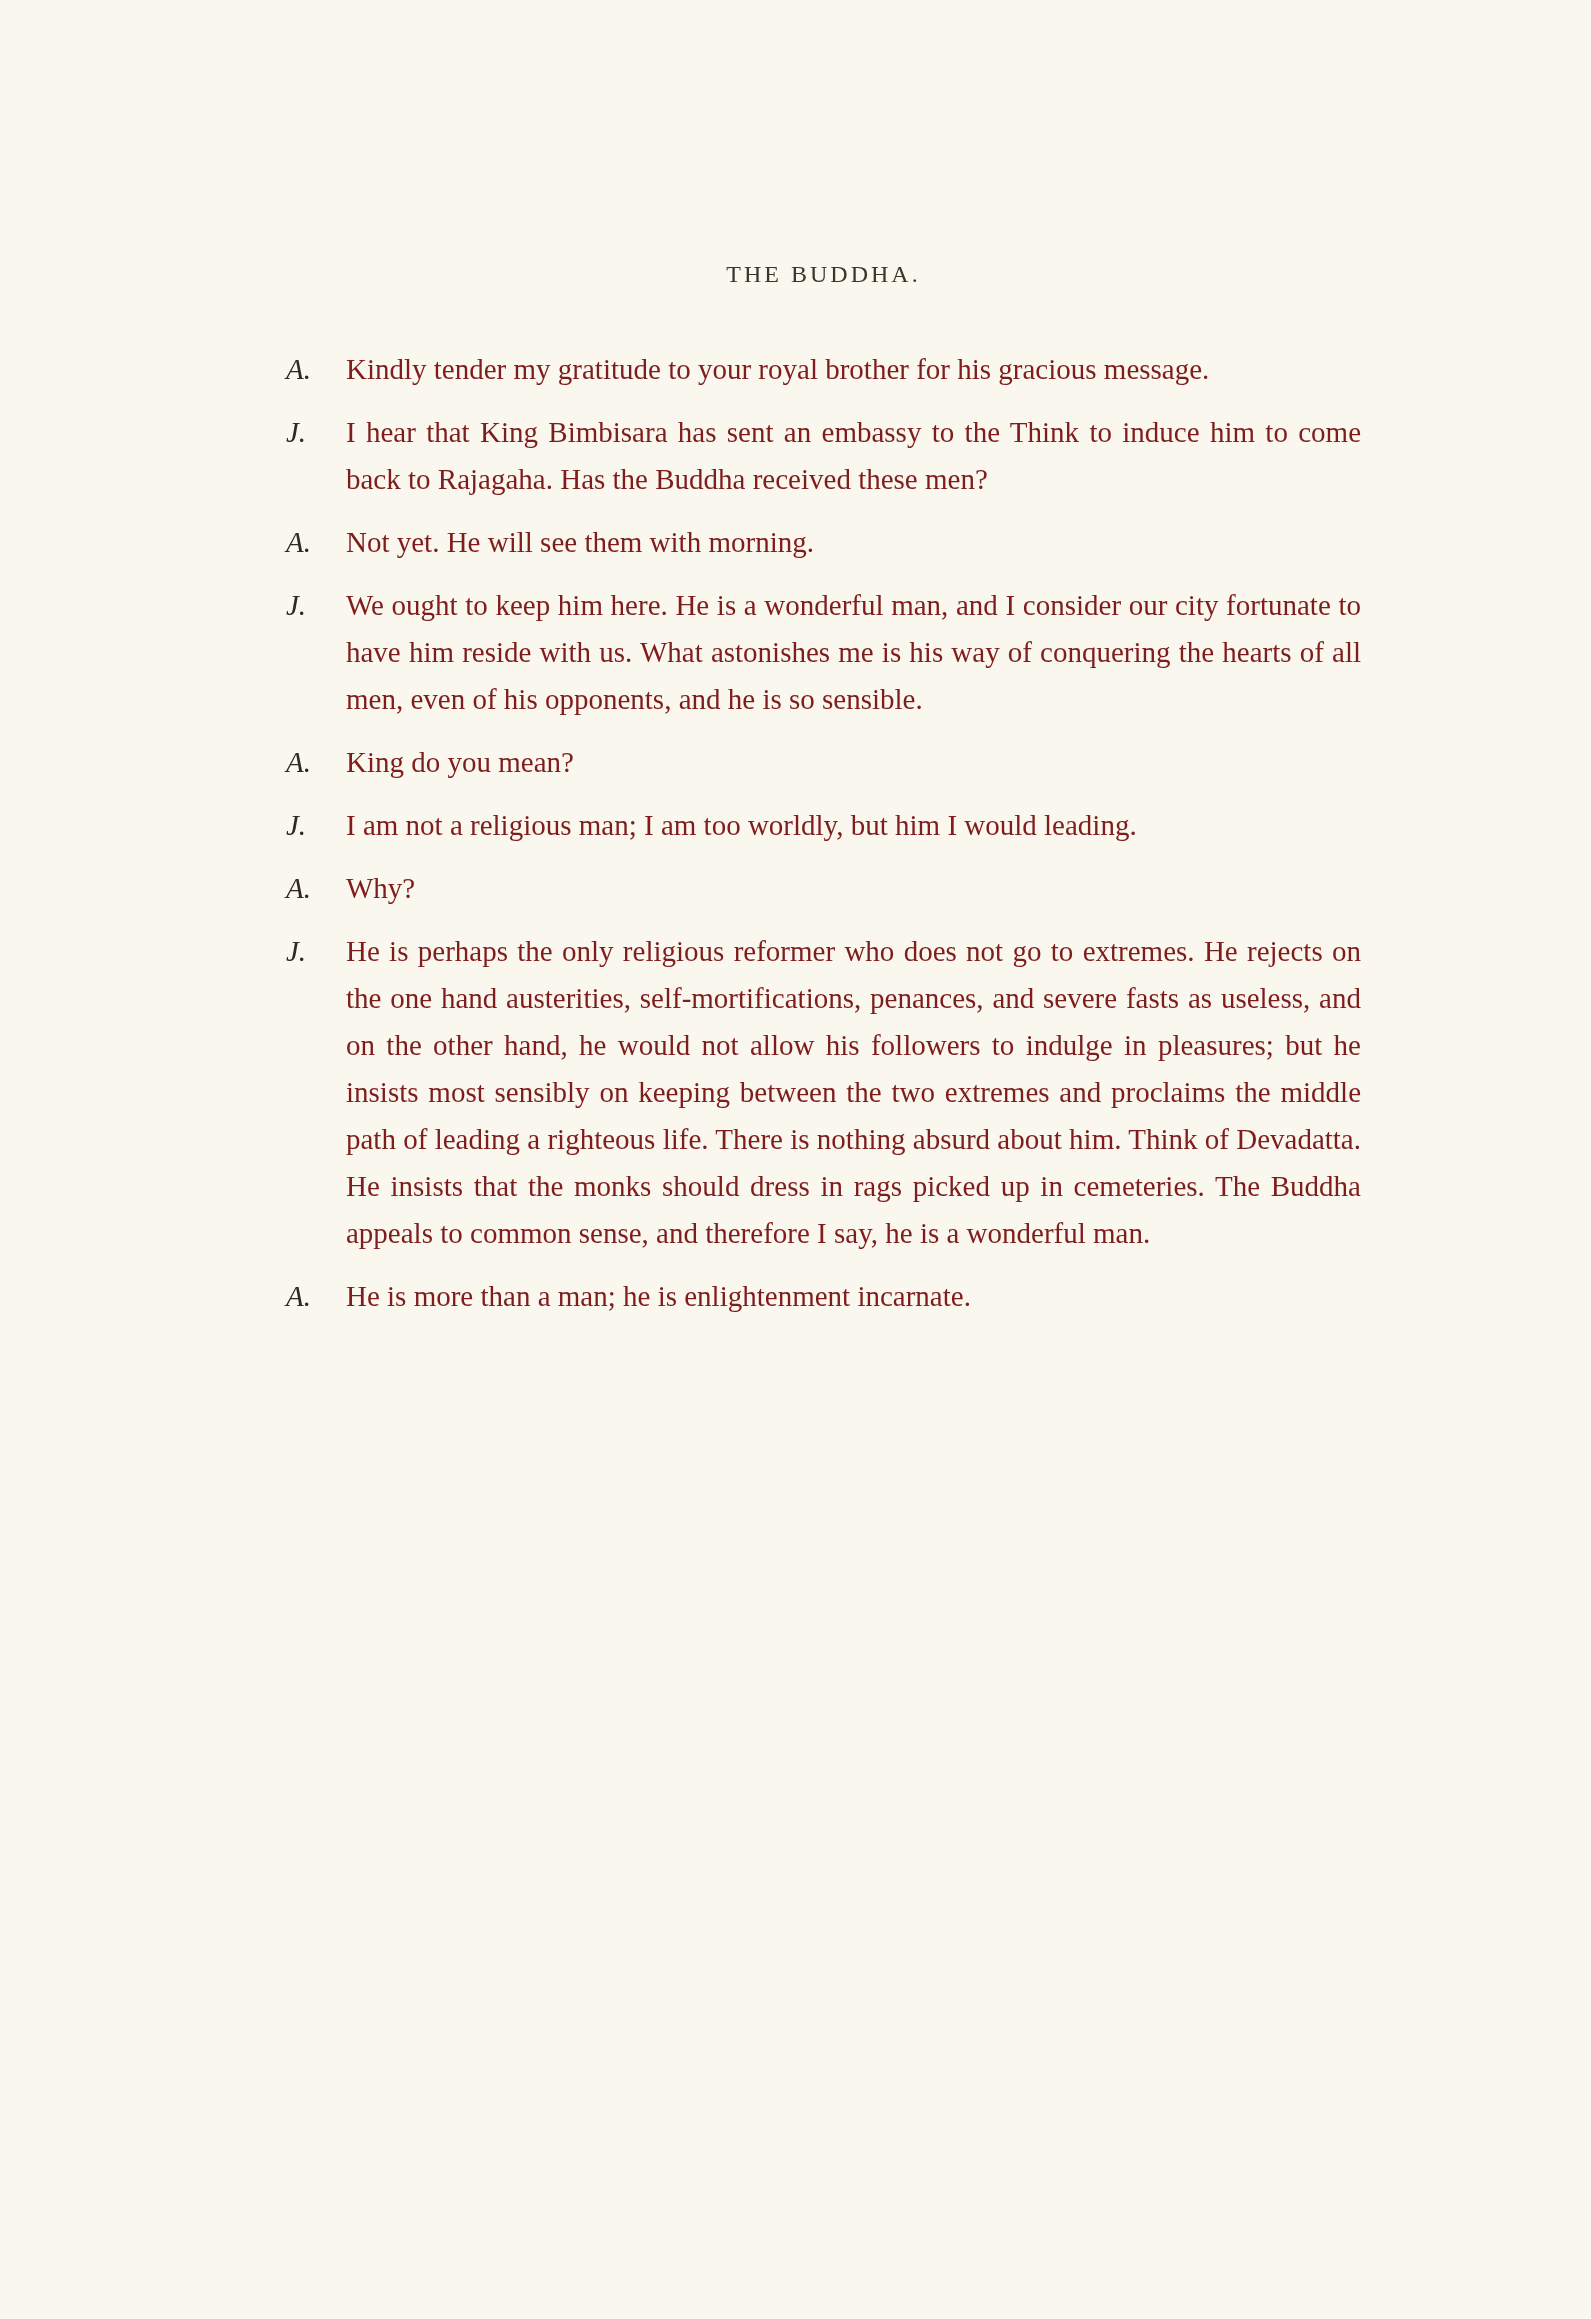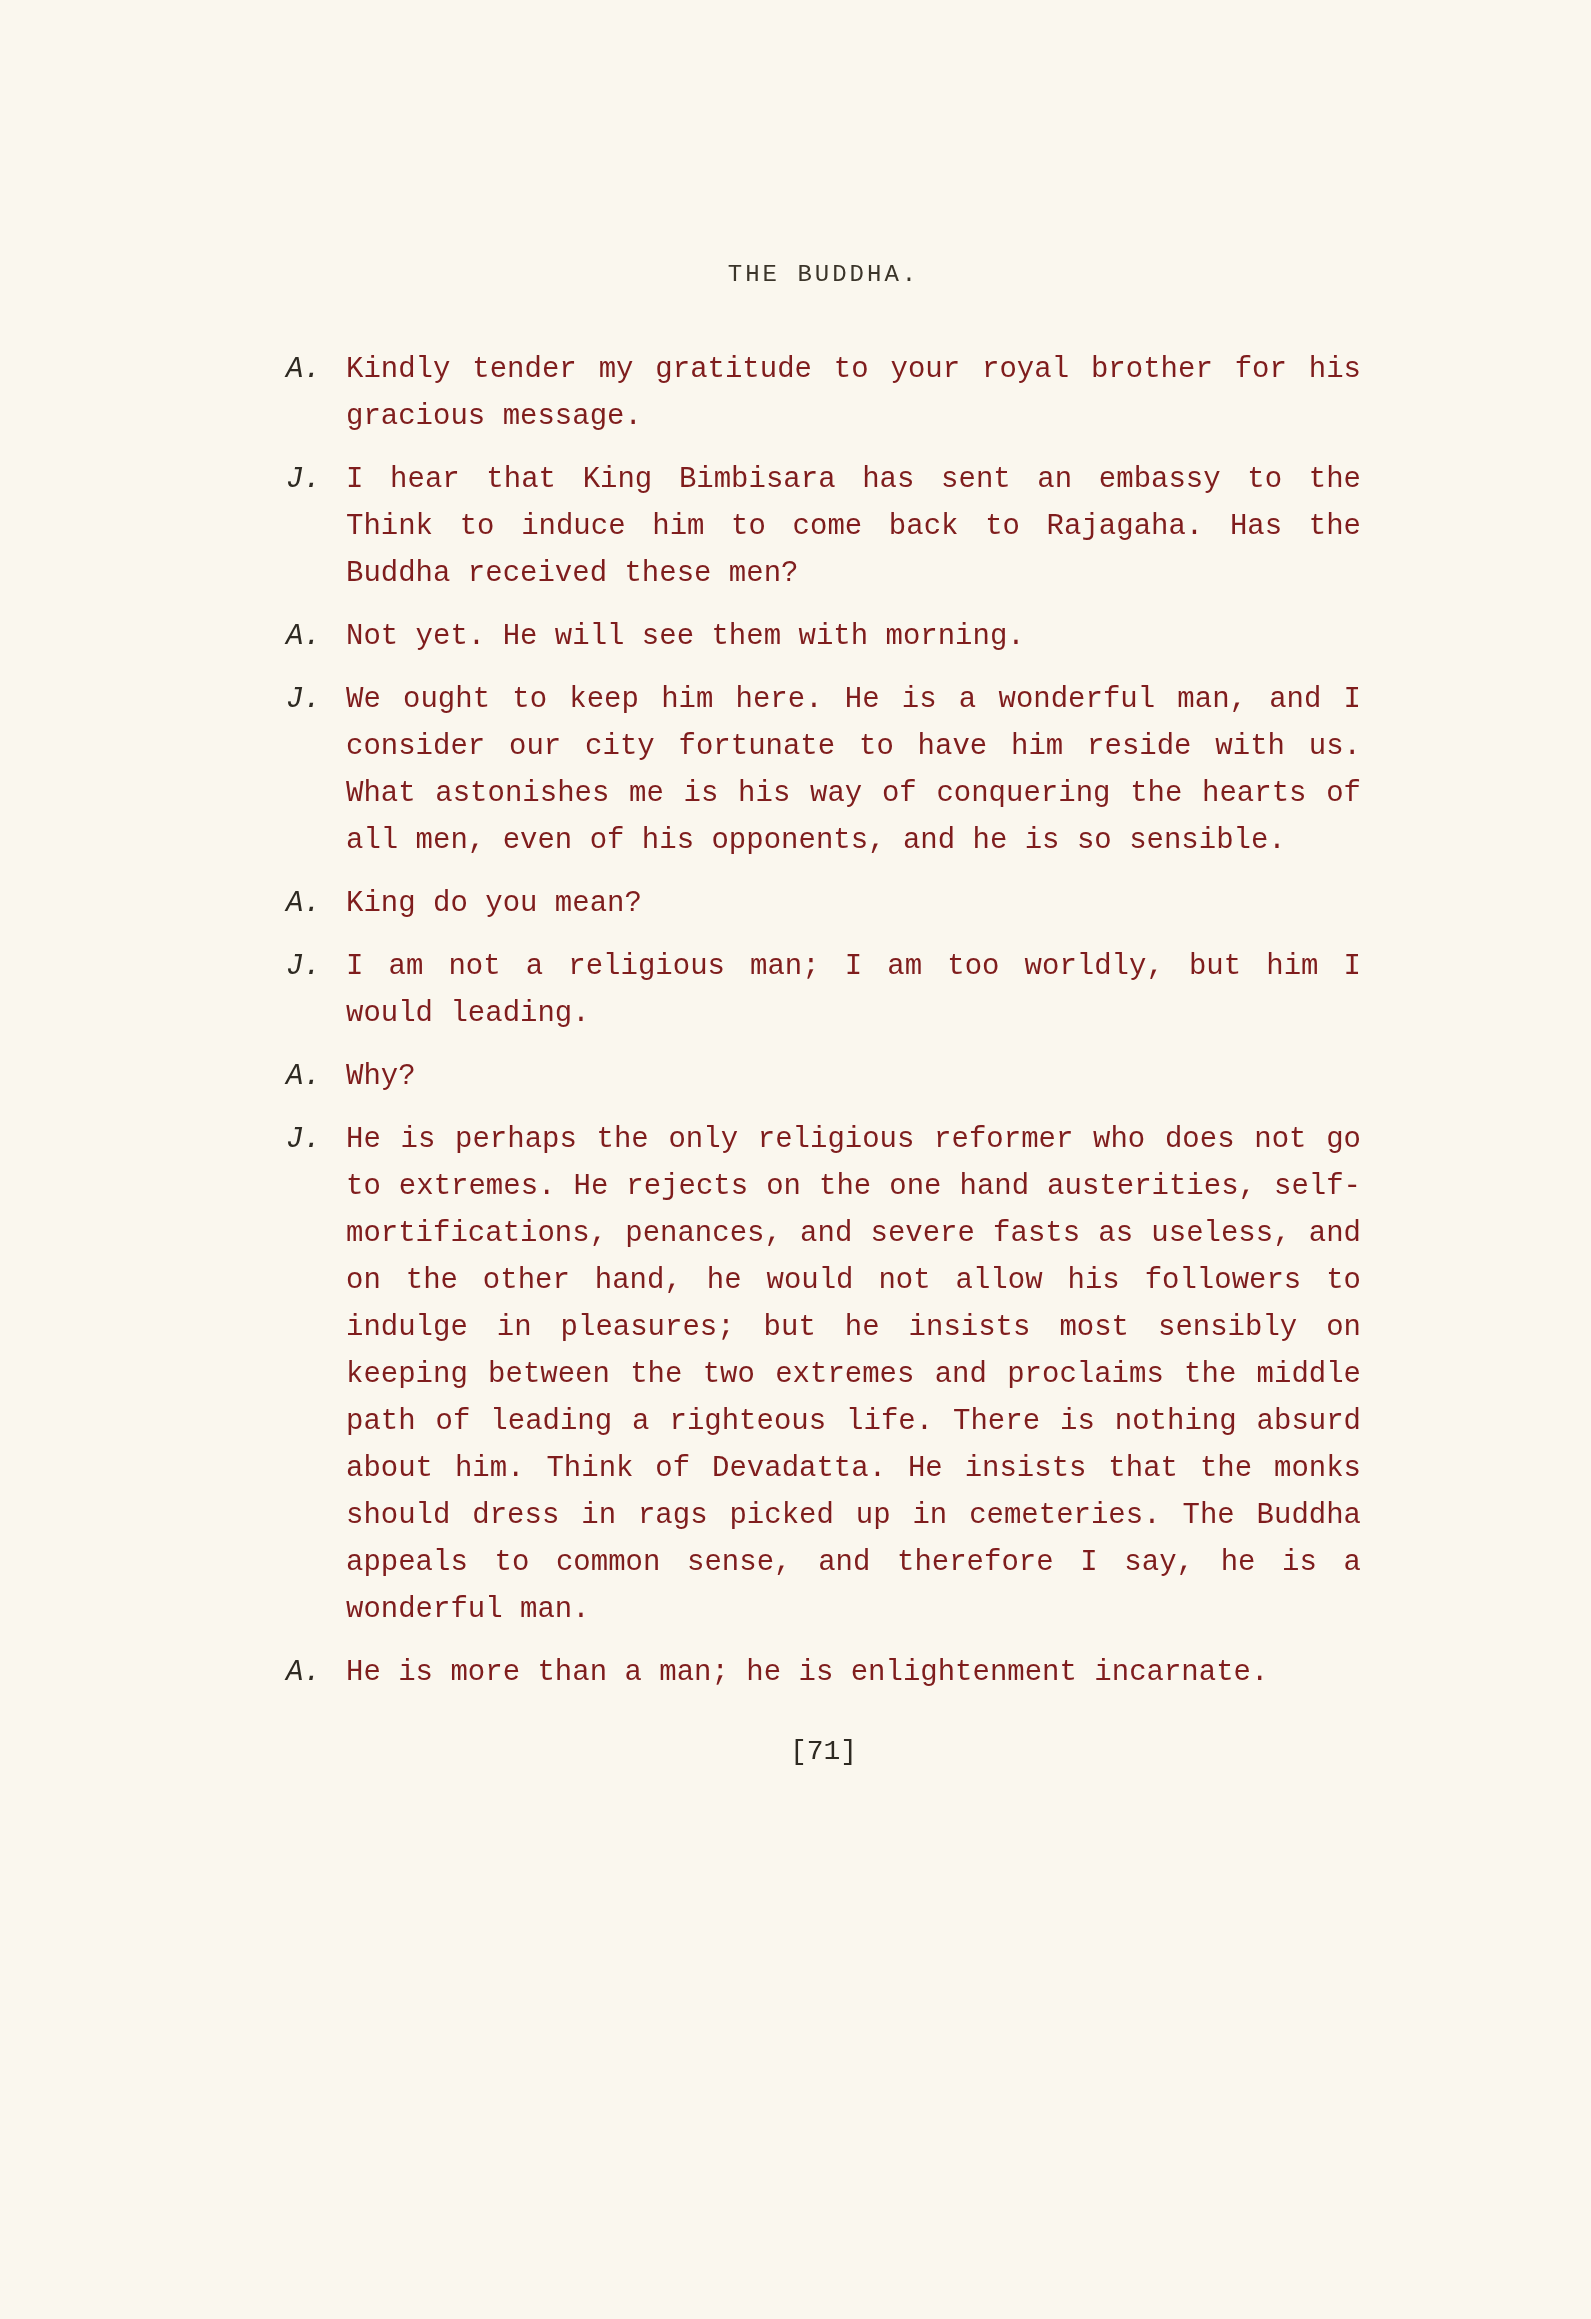--- a/index.html
+++ b/index.html
@@ -4,21 +4,21 @@
 <style>
   html, body {
     margin: 0;
     padding: 0;
   }
   .page {
     position: relative;
     width: 1591px;
     height: 2319px;
     background: #faf7ee;
-    font-family: Liberation Mono, monospace;
+    font-family: Liberation Serif, serif;
     color: #2e2a22;
     overflow: hidden;
   }
   .content {
     position: absolute;
     left: 286px;
     top: 261px;
     width: 1075px;
   }
   .running-header {
@@ -101,16 +101,15 @@
     <span class="speaker">J.</span>
     <span class="utterance">He is perhaps the only religious reformer who does not go to extremes.  He rejects on the one hand austerities, self-mortifications, penances, and severe fasts as useless, and on the other hand, he would not allow his followers to indulge in pleasures; but he insists most sensibly on keeping between the two extremes and proclaims the middle path of leading a righteous life.  There is nothing absurd about him. Think of Devadatta.  He insists that the monks should dress in rags picked up in cemeteries.  The Buddha appeals to common sense, and therefore I say, he is a wonderful man.</span>
   </div>
 
   <div class="dialogue-entry">
     <span class="speaker">A.</span>
     <span class="utterance">He is more than a man; he is enlightenment incarnate.</span>
   </div>
 </div>
 
-    <div class="page-number">[71]</div>
   </div>
 </div>
 
 
 </body></html>

